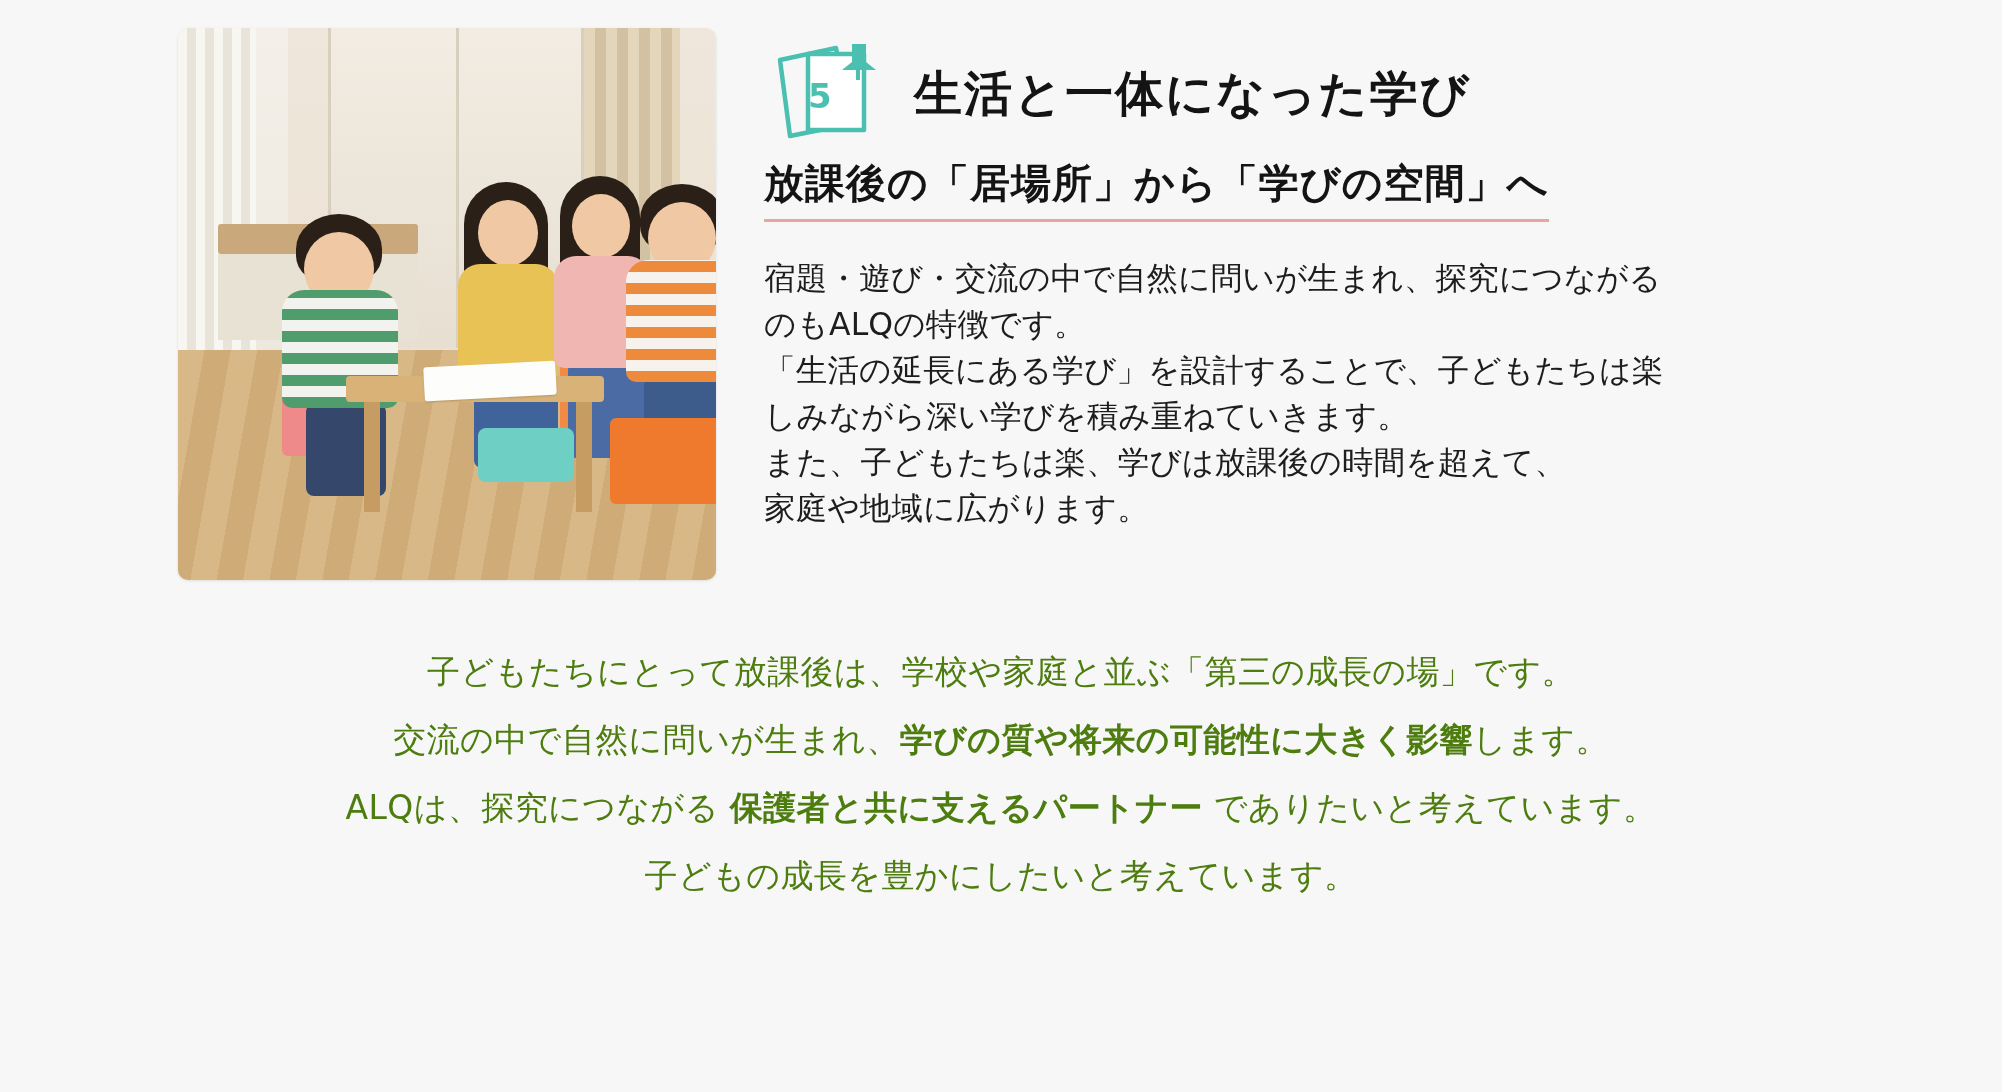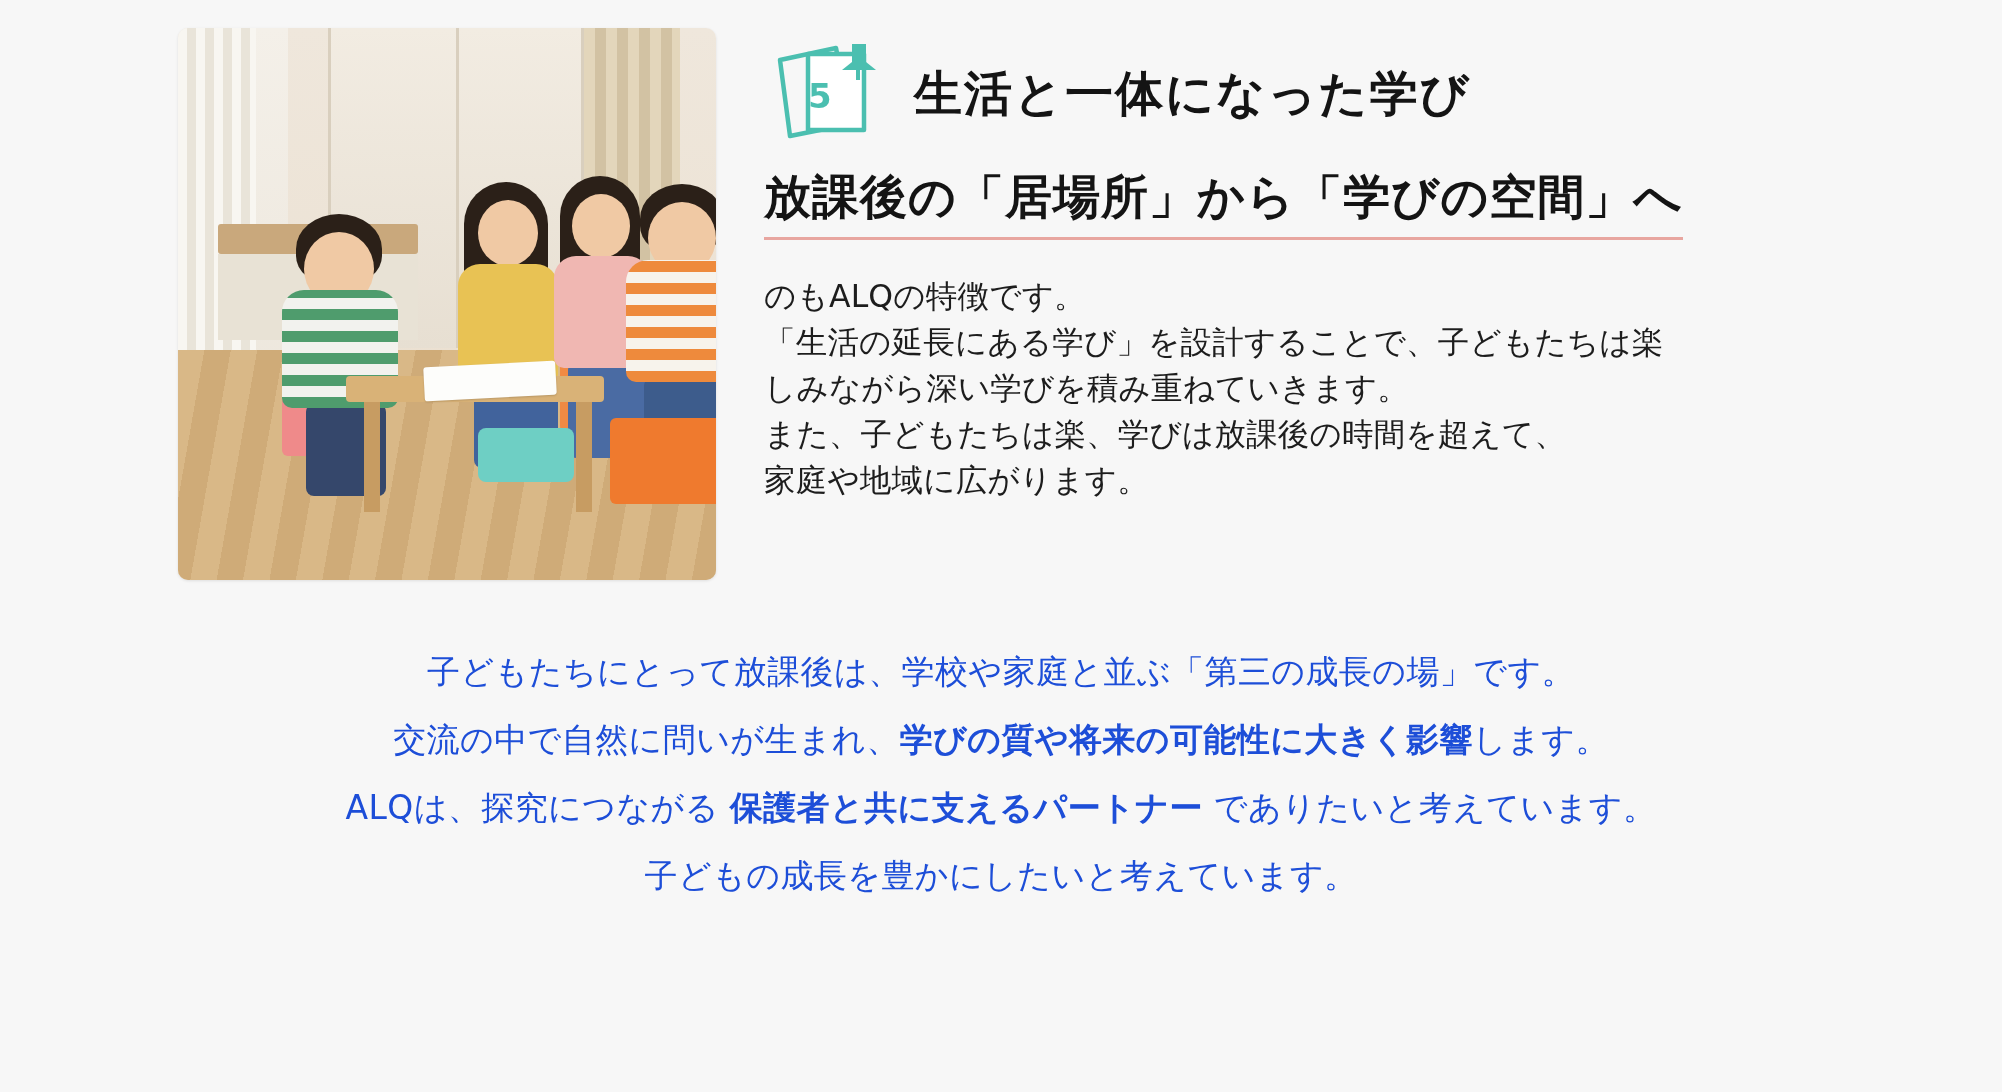--- a/index.html
+++ b/index.html
@@ -134,22 +134,22 @@
   }
   .badge-icon { width: 132px; height: 112px; flex: 0 0 auto; }
   .h1 {
     font-size: 48px;
     font-weight: 700;
     letter-spacing: 2px;
     color: #141414;
     white-space: nowrap;
   }
   .h2 {
-    margin-top: 16px;
-    font-size: 47px;
+    margin-top: 6px;
+    font-size: 40px;
     font-weight: 700;
     letter-spacing: 1px;
     color: #141414;
     display: inline-block;
     padding-bottom: 8px;
     border-bottom: 3px solid #e8a6a0;
     white-space: nowrap;
   }
   .body-text {
     margin-top: 34px;
@@ -159,21 +159,21 @@
     letter-spacing: 0.2px;
   }
   .body-text div { white-space: nowrap; }
 
   
   .bottom-block {
     margin-top: 58px;
     text-align: center;
     font-size: 33px;
     line-height: 2.06;
-    color: #1d4ed8;
+    color: #4d7c0f;
     letter-spacing: 0.4px;
   }
   .bottom-block .em {
     font-weight: 700;
   }
 </style>
 </head>
 <body>
 
 <div class="top-section">
@@ -235,20 +235,21 @@
         <path d="M88 6 l14 0 l0 18 l10 8 l-34 0 l10 -8 Z" fill="#4bbfb0"></path>
         <rect x="92" y="26" width="4" height="16" fill="#4bbfb0"></rect>
         <text x="44" y="70" font-family="'DejaVu Sans','Liberation Sans',sans-serif" font-size="34" font-weight="700" fill="#4bbfb0">5</text>
       </svg>
       <div class="h1">生活と一体になった学び</div>
     </div>
 
     <div class="h2">放課後の「居場所」から「学びの空間」へ</div>
 
     <div class="body-text">
+      <div>宿題・遊び・交流の中で自然に問いが生まれ、探究につながる</div>
       <div>のもALQの特徴です。</div>
       <div>「生活の延長にある学び」を設計することで、子どもたちは楽</div>
       <div>しみながら深い学びを積み重ねていきます。</div>
       <div>また、子どもたちは楽、学びは放課後の時間を超えて、</div>
       <div>家庭や地域に広がります。</div>
     </div>
 
   </div>
 </div>
 

